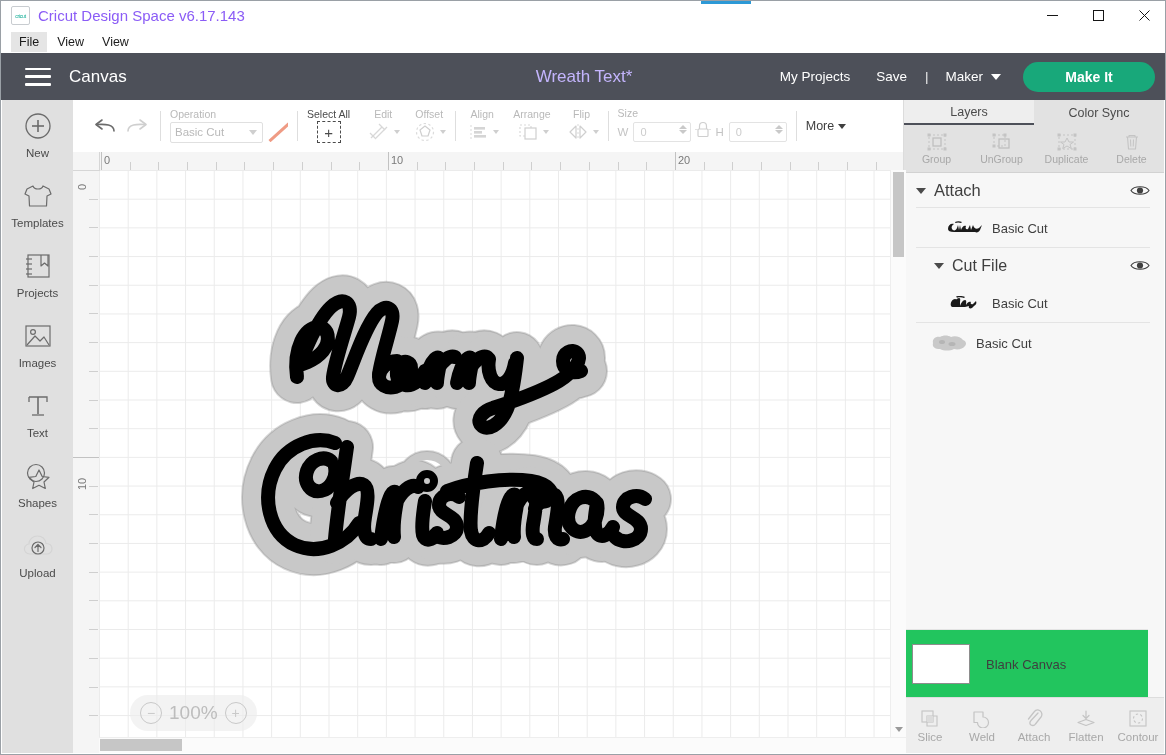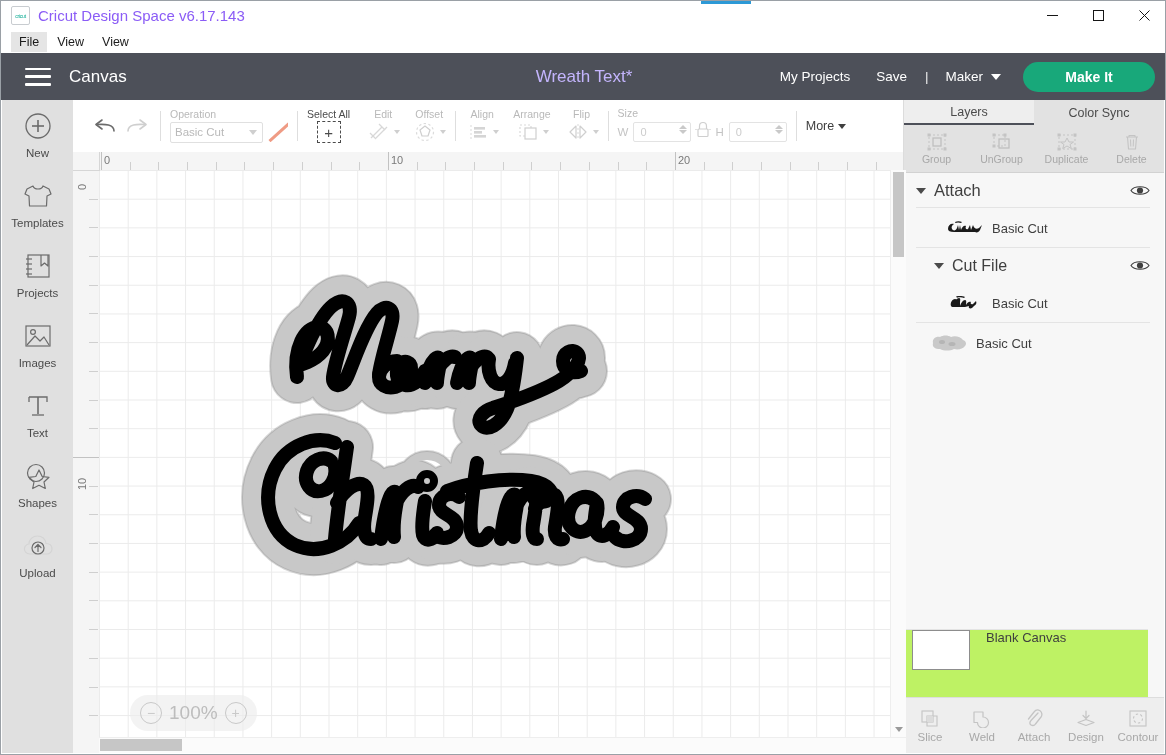--- a/index.html
+++ b/index.html
@@ -264,21 +264,21 @@
   .eye svg { display: block; }
   .layer-thumb {
     width: 38px; height: 20px; margin-right: 8px; flex: 0 0 auto;
     display: flex; align-items: center; justify-content: center; overflow: hidden;
   }
   .layer-thumb svg { display: block; }
   .layer-oplabel { font-size: 13px; color: #3f3f3f; }
 
   .rp-canvasrow {
     position: absolute; left: 0; right: 16px; bottom: 55px; height: 68px;
-    background: #bef264; display: flex; padding-left: 8px;
+    background: #22c55e; display: flex; align-items: center; padding-left: 8px;
     border-top: 1px solid #e4e4e4;
   }
   .canvas-swatch { width: 56px; height: 38px; background: #ffffff; border: 1px solid #8d8d8d; }
   .canvas-label { font-size: 13px; color: #3f3f3f; margin-left: 16px; }
 
   .rp-bottom {
     position: absolute; left: 0; right: 0; bottom: 0; height: 55px;
     background: #eeeeee; border-top: 1px solid #dddddd;
     display: flex; align-items: center;
   }
@@ -902,21 +902,21 @@
         <svg width="20" height="20" viewBox="0 0 20 20">
             <path d="M14 5 L7 12.5 C5.5 14 5.5 16 7 17 C8.5 18 10.5 17.5 11.5 16 L17 9 C18.5 7 18 4 16 2.7 C14 1.5 11.5 2 10 4 L4.5 11" fill="none" stroke="#c4c4c4" stroke-width="1.3" stroke-linecap="round"></path>
           </svg>
         <span class="lbl">Attach</span>
       </div>
       <div class="rp-bot-item">
         <svg width="22" height="19" viewBox="0 0 22 19">
             <path d="M11 2 L11 9 M8 6.5 L11 9.5 L14 6.5" fill="none" stroke="#c4c4c4" stroke-width="1.2" stroke-linecap="round" stroke-linejoin="round"></path>
             <path d="M11 10.5 L19 13.5 L11 16.5 L3 13.5 Z" fill="none" stroke="#c4c4c4" stroke-width="1.2" stroke-linejoin="round"></path>
           </svg>
-        <span class="lbl">Design</span>
+        <span class="lbl">Flatten</span>
       </div>
       <div class="rp-bot-item">
         <svg width="20" height="19" viewBox="0 0 20 19">
             <rect x="2" y="2" width="16" height="15" fill="none" stroke="#c4c4c4" stroke-width="1.1"></rect>
             <circle cx="10" cy="9.5" r="4.5" fill="none" stroke="#c4c4c4" stroke-width="1.1" stroke-dasharray="2.4 2.2"></circle>
           </svg>
         <span class="lbl">Contour</span>
       </div>
     </div>
   </div>

